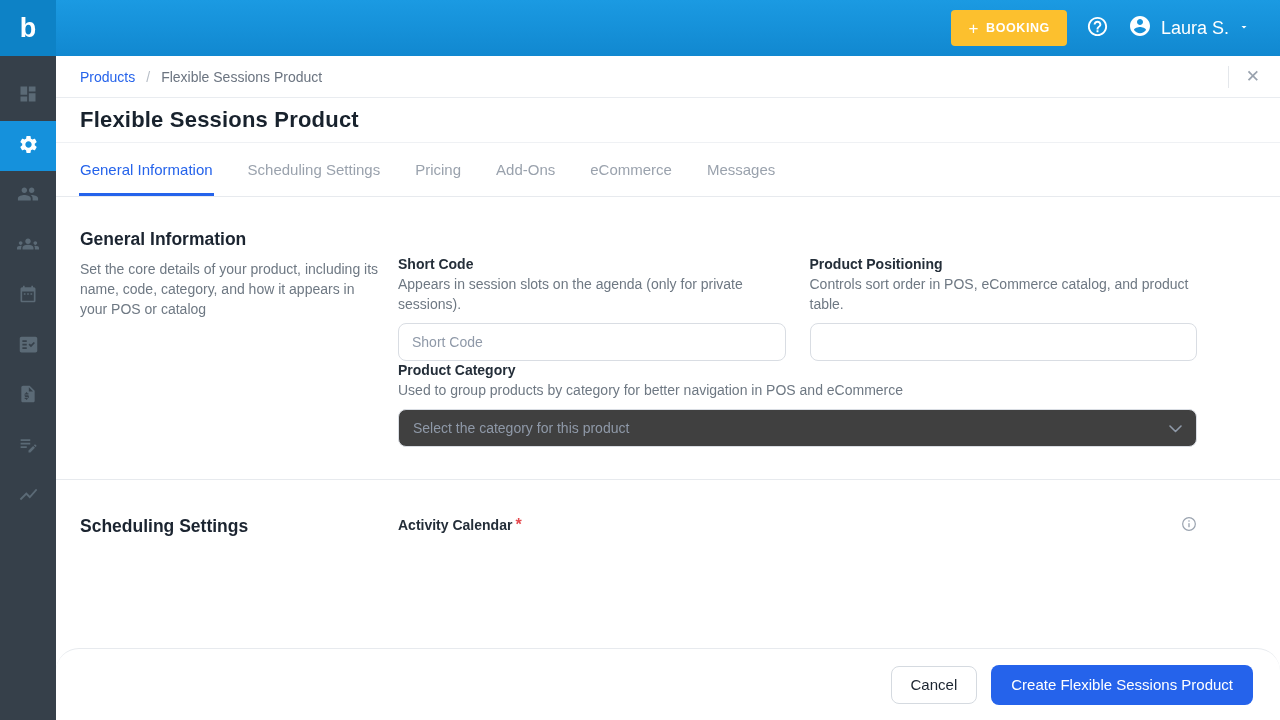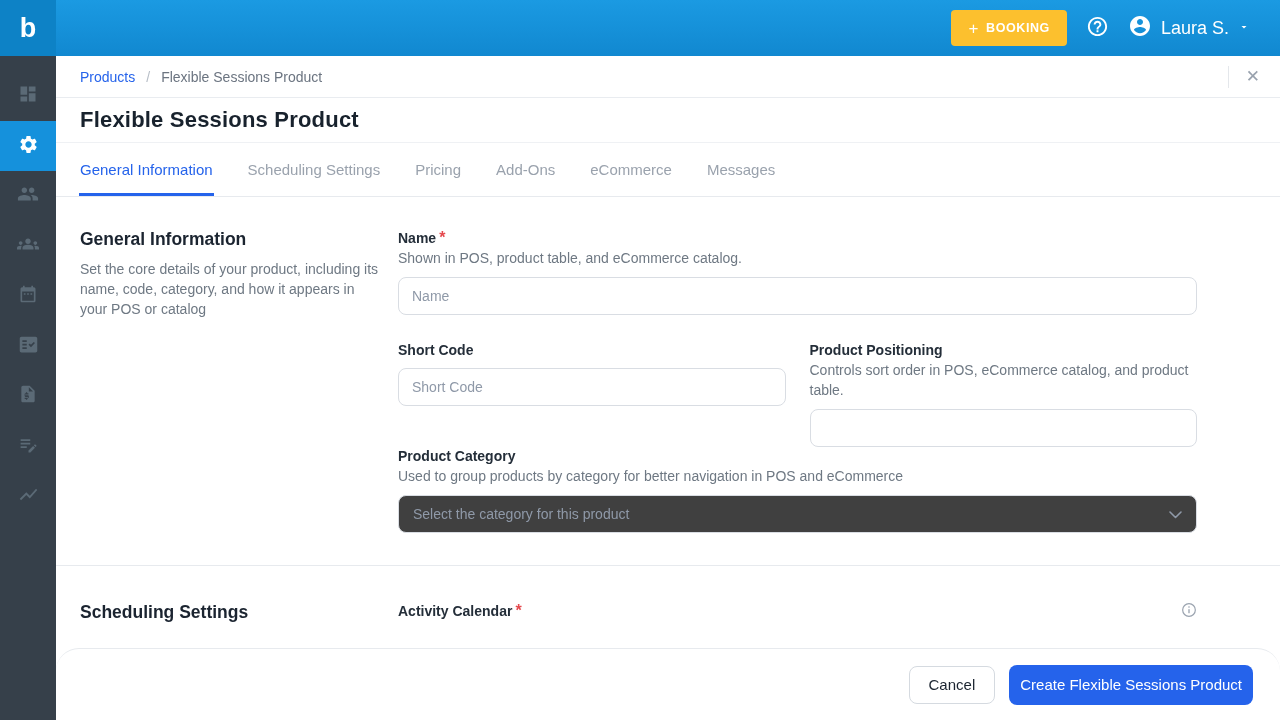--- a/index.html
+++ b/index.html
@@ -61,21 +61,21 @@
   .field-block { }
   .select-box { margin-top:9px; height:38px; border:1px solid #d9dde3; border-radius:8px; display:flex; align-items:center; justify-content:space-between; padding:0 14px; cursor:pointer; background:#404040; }
   .select-placeholder { font-size:14px; color:#8f99a8; }
   .section-divider { height:1px; background:#e7eaee; margin-top:32px; }
   .label-row { display:flex; align-items:flex-start; justify-content:space-between; }
   .info-icon { display:flex; }
 
   
   .footer { flex:0 0 72px; border-top:1px solid #e7eaee; background:#fff; display:flex; align-items:center; justify-content:flex-end; gap:14px; padding-right:27px;border-radius:23px; }
   .btn-cancel { height:38px; padding:0 19px; background:#fff; border:1px solid #d5dae0; border-radius:8px; font-size:15px; color:#1b2430; font-family:"Liberation Sans",sans-serif; cursor:pointer; }
-  .btn-primary { height:40px; padding:0 11px; background:#2563eb; border:none; border-radius:8px; font-size:15px; font-weight:500; color:#fff; font-family:"Liberation Sans",sans-serif; cursor:pointer; }
+  .btn-primary { height:40px; padding:0 20px; background:#2563eb; border:none; border-radius:8px; font-size:15px; font-weight:500; color:#fff; font-family:"Liberation Sans",sans-serif; cursor:pointer; }
 </style>
 </head>
 <body>
 
 <div class="app">
 
   <header class="topbar">
     <div class="logo-box">
       <span>b</span>
     </div>
@@ -182,29 +182,25 @@
 
       <div class="scroll-area">
 
         <div class="section-row">
           <div class="section-left">
             <h2 class="section-heading">General Information</h2>
             <p class="section-desc">Set the core details of your product, including its name, code, category, and how it appears in your POS or catalog</p>
           </div>
           <div class="section-right">
 
-            <div>
-              <span class="field-label">Name</span><span class="req">*</span>
-              <div class="field-help">Shown in POS, product table, and eCommerce catalog.</div>
-              <input class="text-input" type="text" placeholder="Name" style="">
-            </div>
 
             <div class="field-grid">
               <div>
                 <span class="field-label">Short Code</span>
+                <div class="field-help">Appears in session slots on the agenda (only for private sessions).</div>
                 <input class="text-input" type="text" placeholder="Short Code" style="">
               </div>
               <div>
                 <span class="field-label">Product Positioning</span>
                 <div class="field-help">Controls sort order in POS, eCommerce catalog, and product table.</div>
                 <input class="text-input" type="text" placeholder="" style="">
               </div>
             </div>
 
             <div class="field-block">

